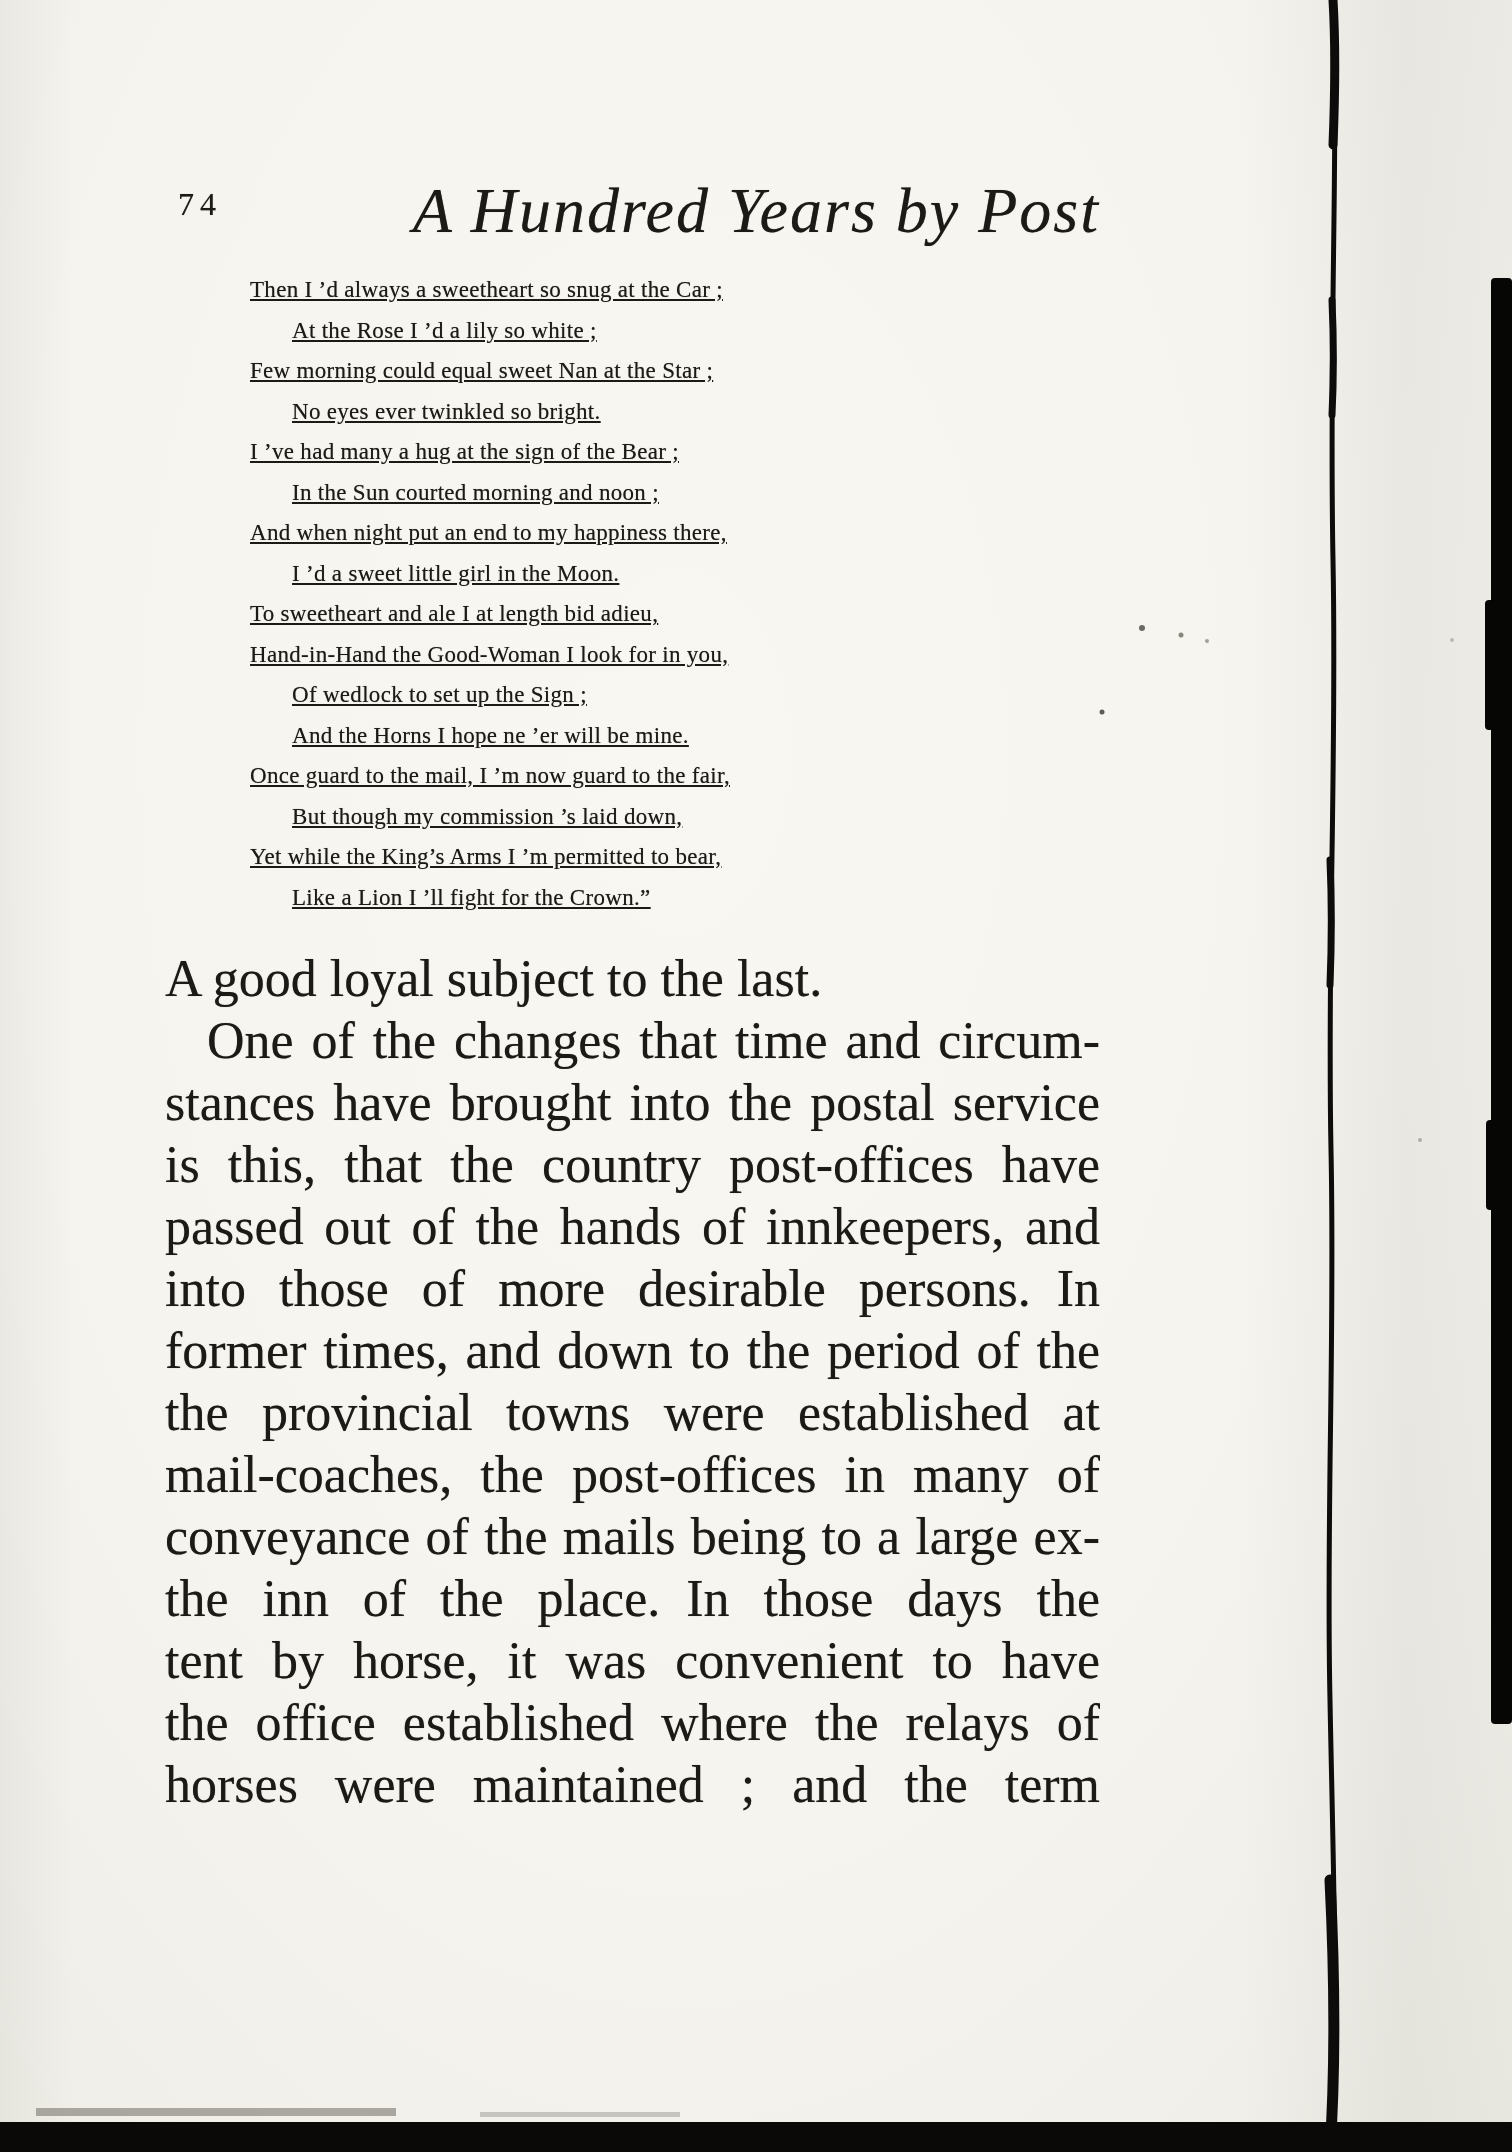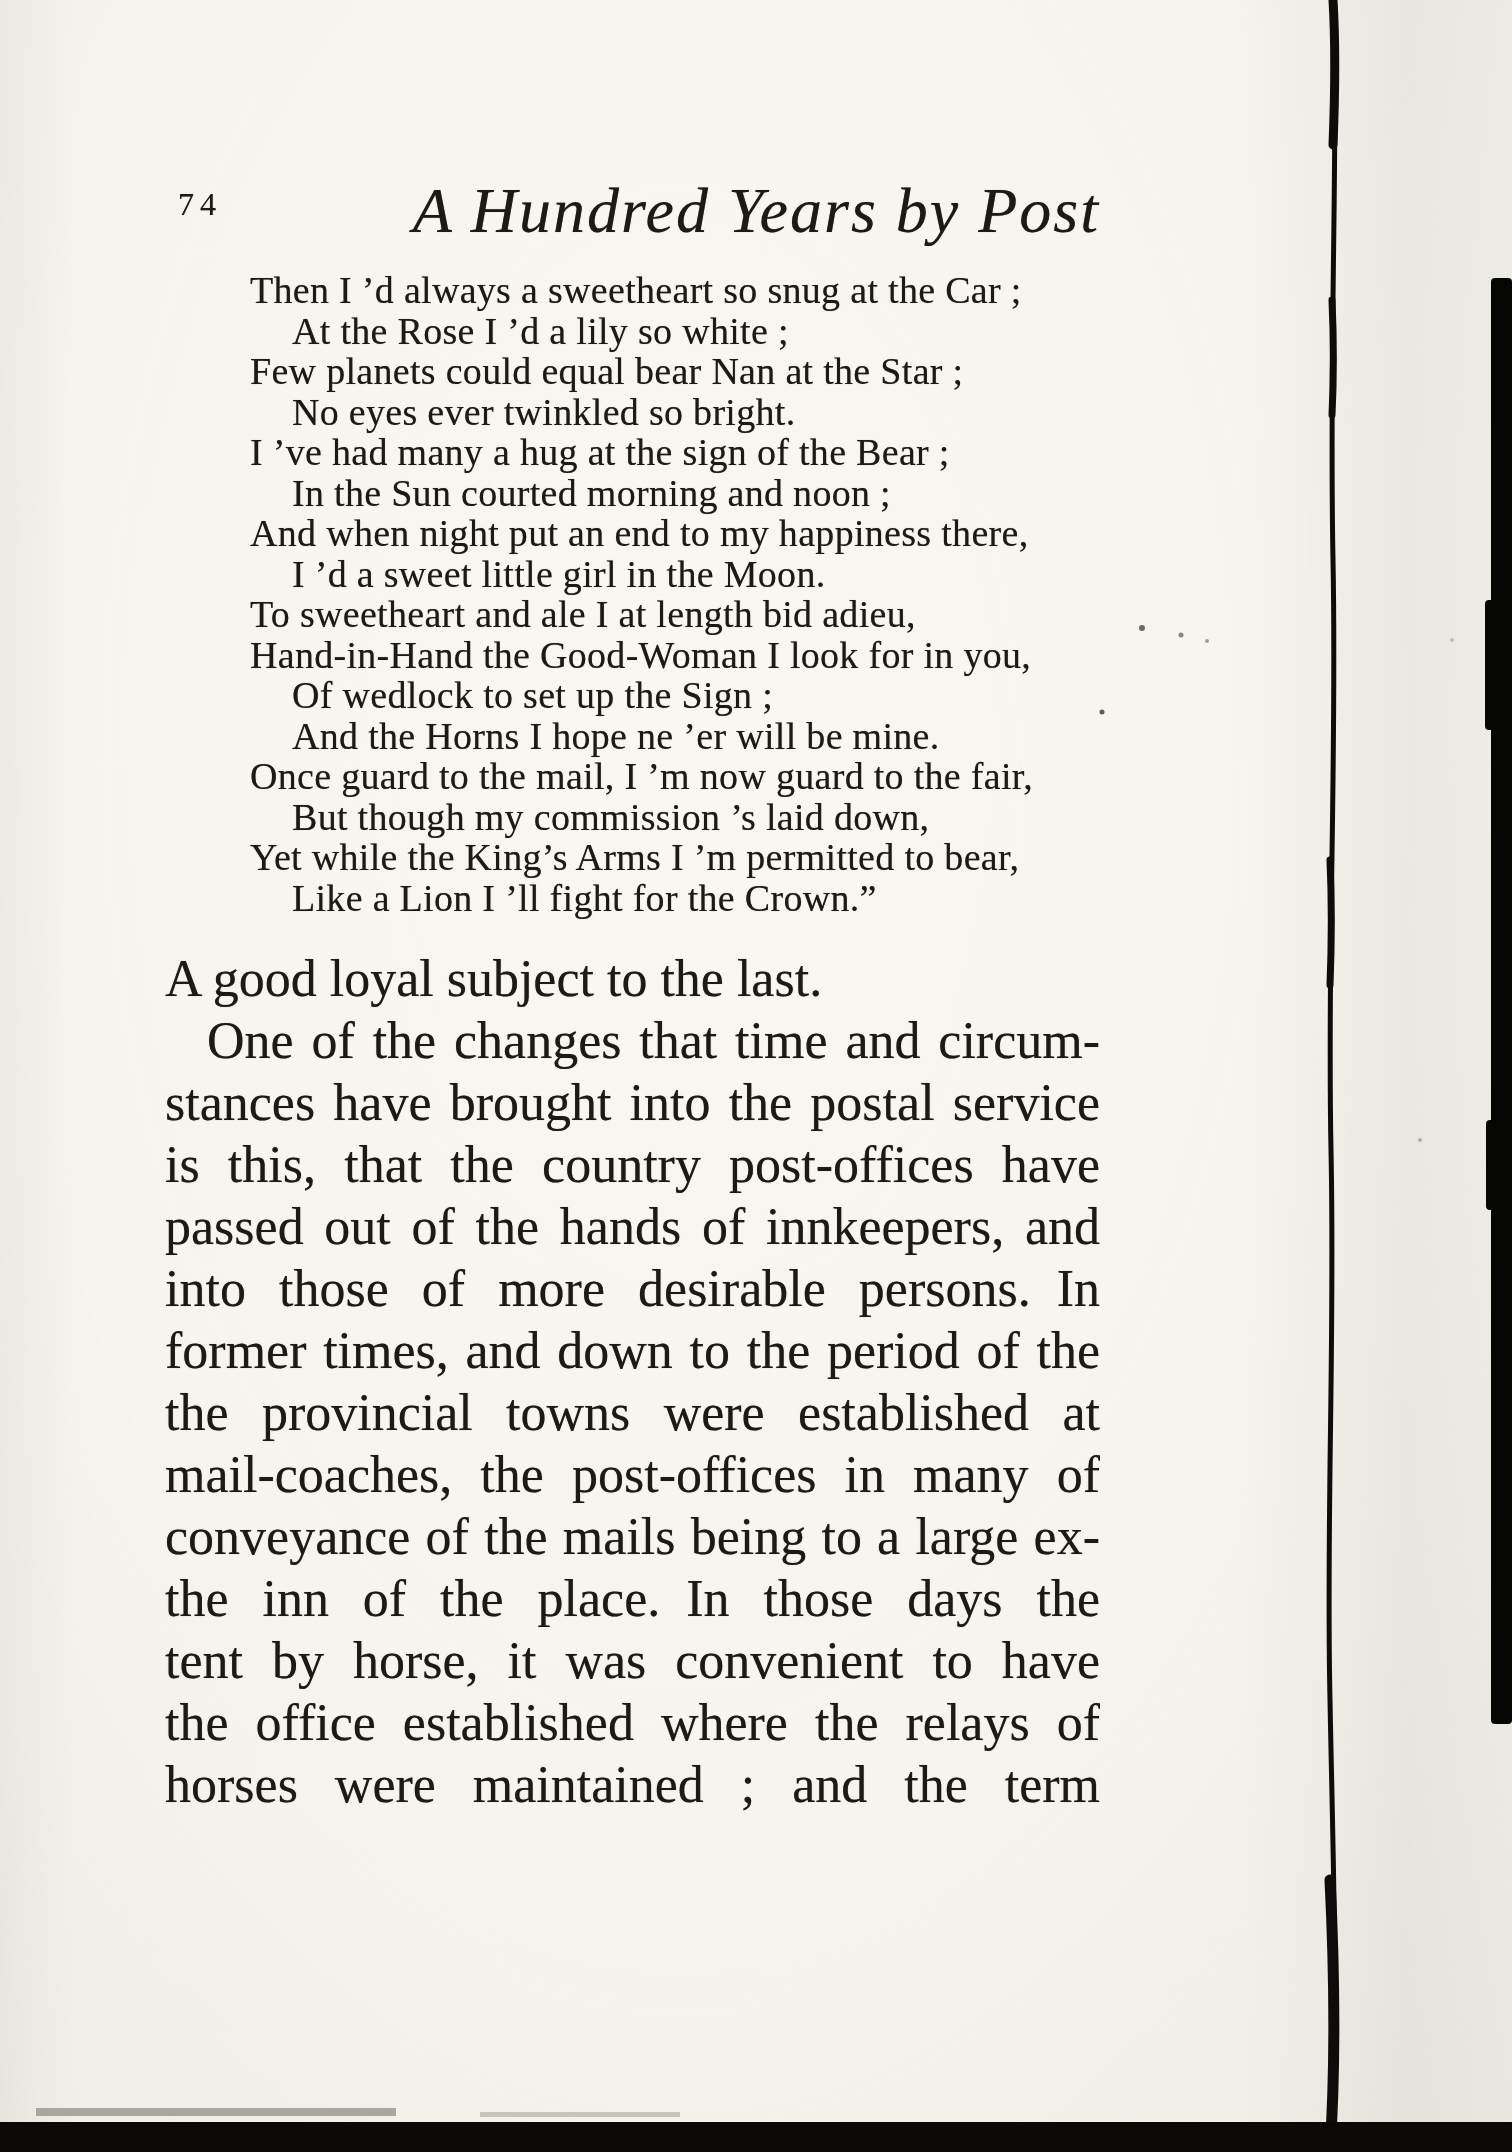--- a/index.html
+++ b/index.html
@@ -19,21 +19,21 @@
     position:absolute; left:178px; top:186px;
     font-size:32px; letter-spacing:6px;
   }
   .running-header {
     position:absolute; left:200px; top:174px; width:900px;
     text-align:right; font-style:italic;
     font-size:64px; letter-spacing:2px;
   }
   .poem {
     position:absolute; left:250px; top:270px; width:800px;
-    font-size:38px; line-height:40.5px; letter-spacing:0.3px;
+    font-size:23px; line-height:40.5px; letter-spacing:0.3px;text-decoration:underline;
   }
   .poem-line { white-space:nowrap; }
   .poem-line.indented { padding-left:42px; }
   .body-text {
     position:absolute; left:165px; top:948px; width:935px;
     font-size:52px; line-height:62px;
   }
   .paragraph + .paragraph { }
   .text-line { height:62px; overflow:hidden; }
   .text-line.justified { text-align:justify; }
@@ -46,21 +46,21 @@
 
 <div class="sheet">
 
   <div class="page-number">74</div>
 
   <div class="running-header">A Hundred Years by Post</div>
 
   <div class="poem">
       <div class="poem-line">Then I ’d always a sweetheart so snug at the Car ;</div>
       <div class="poem-line indented">At the Rose I ’d a lily so white ;</div>
-      <div class="poem-line">Few planets could equal bear Nan at the Star ;</div>
+      <div class="poem-line">Few morning could equal sweet Nan at the Star ;</div>
       <div class="poem-line indented">No eyes ever twinkled so bright.</div>
       <div class="poem-line">I ’ve had many a hug at the sign of the Bear ;</div>
       <div class="poem-line indented">In the Sun courted morning and noon ;</div>
       <div class="poem-line">And when night put an end to my happiness there,</div>
       <div class="poem-line indented">I ’d a sweet little girl in the Moon.</div>
       <div class="poem-line">To sweetheart and ale I at length bid adieu,</div>
       <div class="poem-line">Hand-in-Hand the Good-Woman I look for in you,</div>
       <div class="poem-line indented">Of wedlock to set up the Sign ;</div>
       <div class="poem-line indented">And the Horns I hope ne ’er will be mine.</div>
       <div class="poem-line">Once guard to the mail, I ’m now guard to the fair,</div>

